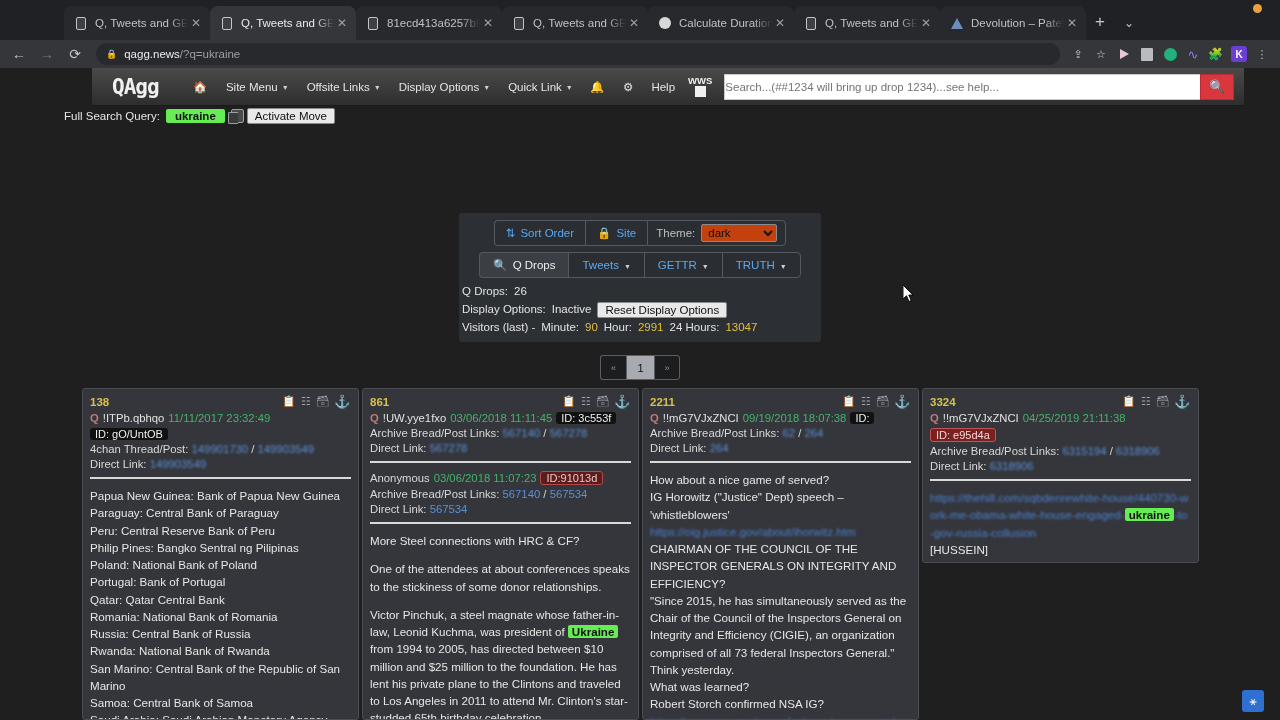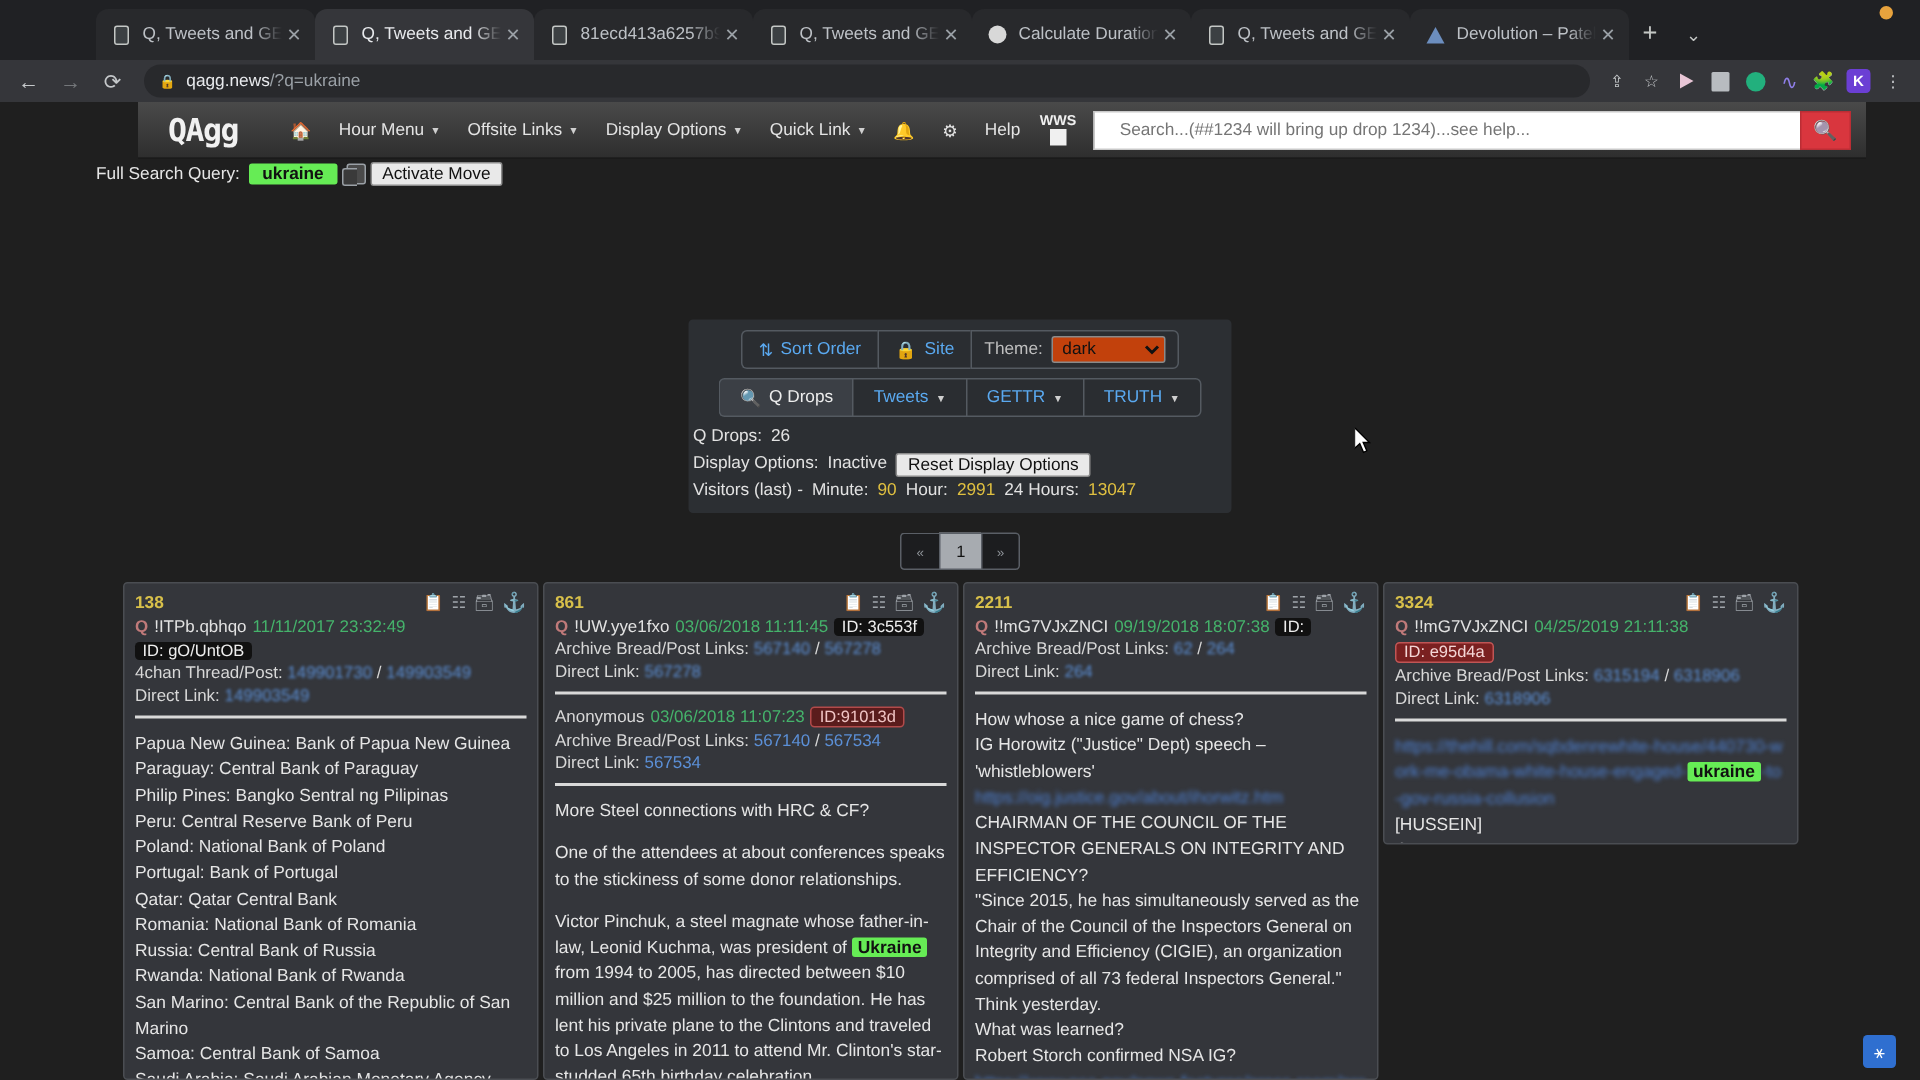--- a/index.html
+++ b/index.html
@@ -104,21 +104,21 @@
     color: #e4e4e4; font-size: 11.5px; padding: 0 9px; white-space: nowrap;
     display: flex; align-items: center; gap: 4px;
   }
   .caret { font-size: 7px; color: #cfcfcf; position: relative; top: 1px; }
   .wws { color: #f0f0f0; font-size: 9.5px; font-weight: bold; line-height: 1.05; text-align: center;
     margin: 0 6px 0 4px; }
   .wws .sq { display: block; width: 11px; height: 11px; background: #f0f0f0; margin: 1px auto 0; }
   .searchwrap { flex: 1; display: flex; height: 26px; margin-left: 6px; max-width: 540px; }
   .searchwrap input {
     flex: 1; border: 1px solid #c9c9c9; border-right: 0; background: #fff;
-    font-size: 11.5px; padding: 0 16px; color: #333;
+    font-size: 11.5px; padding: 0 0; color: #333;
     font-family: "Liberation Sans", sans-serif; outline: none;
   }
   .searchbtn {
     width: 34px; background: #d9363e; border: 1px solid #bb2d34;
     display: flex; align-items: center; justify-content: center; color: #fff; font-size: 13px;
   }
 
   
   .queryrow { position: absolute; left: 64px; top: 40px; display: flex; gap: 3px; }
   .qline { display: flex; align-items: center; gap: 6px; }
@@ -334,21 +334,21 @@
   <div class="page">
     <div class="gutter-l"></div>
     <div class="gutter-r"></div>
 
     <div class="site-header">
       <div class="brand">QAgg</div>
       <div class="nav-item">
         <span>🏠</span>
       </div>
       <div class="nav-item">
-        <span>Hour Menu</span>
+        <span>Site Menu</span>
         <span class="caret">▼</span>
       </div>
       <div class="nav-item">
         <span>Offsite Links</span>
         <span class="caret">▼</span>
       </div>
       <div class="nav-item">
         <span>Display Options</span>
         <span class="caret">▼</span>
       </div>
@@ -474,22 +474,22 @@
           <span class="bluelink blur">149903549</span>
         </div>
         <div class="linkline">
           <span>Direct Link:</span>
           <span class="bluelink blur">149903549</span>
         </div>
         <div class="hr"></div>
         <div class="body">
           <div>Papua New Guinea: Bank of Papua New Guinea</div>
           <div>Paraguay: Central Bank of Paraguay</div>
+          <div>Peru: Central Reserve Bank of Peru</div>
           <div>Philip Pines: Bangko Sentral ng Pilipinas</div>
-          <div>Peru: Central Reserve Bank of Peru</div>
           <div>Poland: National Bank of Poland</div>
           <div>Portugal: Bank of Portugal</div>
           <div>Qatar: Qatar Central Bank</div>
           <div>Romania: National Bank of Romania</div>
           <div>Russia: Central Bank of Russia</div>
           <div>Rwanda: National Bank of Rwanda</div>
           <div>San Marino: Central Bank of the Republic of San Marino</div>
           <div>Samoa: Central Bank of Samoa</div>
           <div>Saudi Arabia: Saudi Arabian Monetary Agency</div>
 
@@ -569,21 +569,21 @@
           <span class="bluelink blur">62</span>
           <span> / </span>
           <span class="bluelink blur">264</span>
         </div>
         <div class="linkline">
           <span>Direct Link:</span>
           <span class="bluelink blur">264</span>
         </div>
         <div class="hr"></div>
         <div class="body">
-          <div>How whose a nice game of chess?</div>
+          <div>How about a nice game of served?</div>
           <div>IG Horowitz ("Justice" Dept) speech –</div>
           <div>'whistleblowers'</div>
           <a class="urllink blur">https://oig.justice.gov/about/ihorwitz.htm</a>
           <div>CHAIRMAN OF THE COUNCIL OF THE INSPECTOR GENERALS ON INTEGRITY AND EFFICIENCY?</div>
           <div>"Since 2015, he has simultaneously served as the Chair of the Council of the Inspectors General on Integrity and Efficiency (CIGIE), an organization comprised of all 73 federal Inspectors General."</div>
           <div>Think yesterday.</div>
           <div>What was learned?</div>
           <div>Robert Storch confirmed NSA IG?</div>
           <a class="urllink blur">https://www.nsa.gov/news-features/press-room/press-releases/2017/robert-storch-nsa-ig-1.html</a>
 

